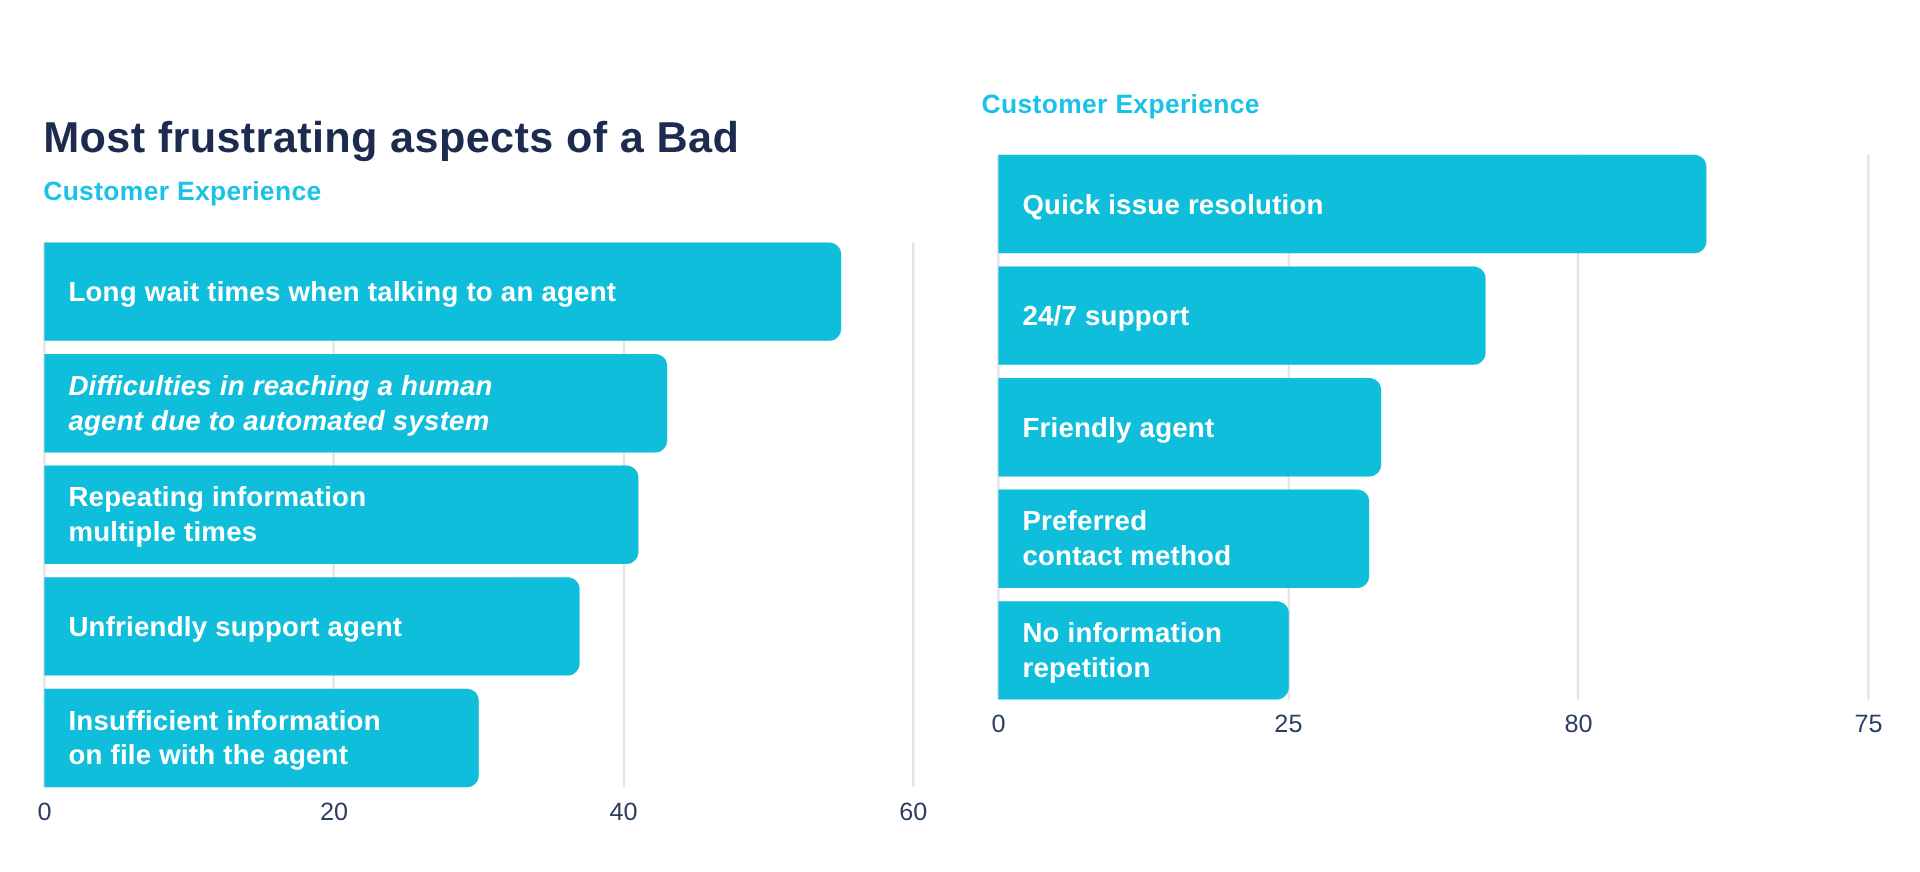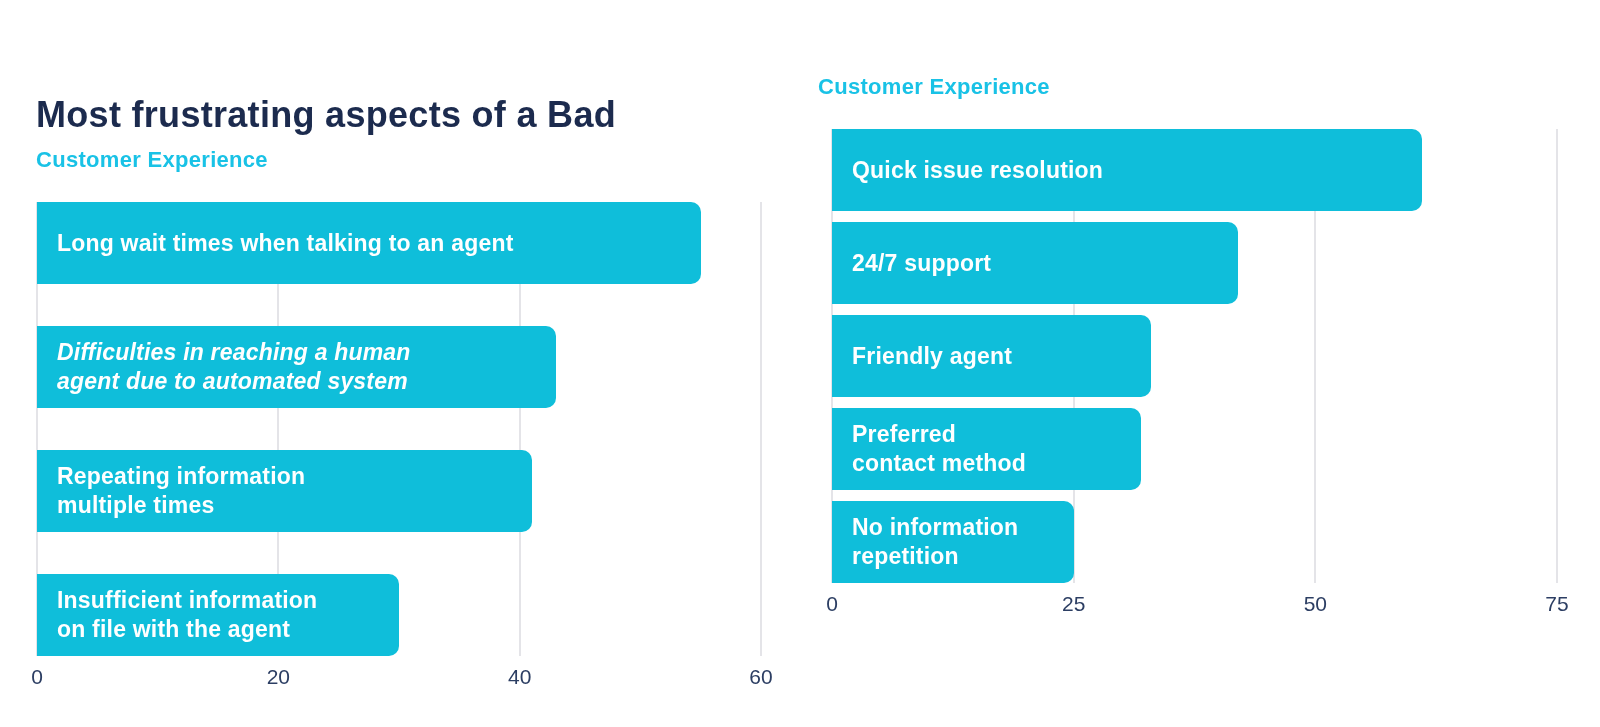--- a/index.html
+++ b/index.html
@@ -82,20 +82,25 @@
 agent due to automated system</div>
             </div>
           </div>
           <div class="bar-row">
             <div class="bar" style="width: 68.3333%;">
               <div class="bar-label">Repeating information
 multiple times</div>
             </div>
           </div>
           <div class="bar-row">
+            <div class="bar" style="width: 61.6667%;">
+              <div class="bar-label">Unfriendly support agent</div>
+            </div>
+          </div>
+          <div class="bar-row">
             <div class="bar" style="width: 50%;">
               <div class="bar-label">Insufficient information
 on file with the agent</div>
             </div>
           </div>
         </div>
       <div class="ticks">
           <div class="tick" style="left: 0%;">0</div>
           <div class="tick" style="left: 33.3333%;">20</div>
           <div class="tick" style="left: 66.6667%;">40</div>
@@ -138,19 +143,19 @@
           <div class="bar-row">
             <div class="bar" style="width: 33.3333%;">
               <div class="bar-label">No information
 repetition</div>
             </div>
           </div>
         </div>
       <div class="ticks">
           <div class="tick" style="left: 0%;">0</div>
           <div class="tick" style="left: 33.3333%;">25</div>
-          <div class="tick" style="left: 66.6667%;">50</div>
+          <div class="tick" style="left: 66.6667%;">80</div>
           <div class="tick" style="left: 100%;">75</div>
         </div>
     </div>
   </section>
 
 </div>
 
 </body></html>

